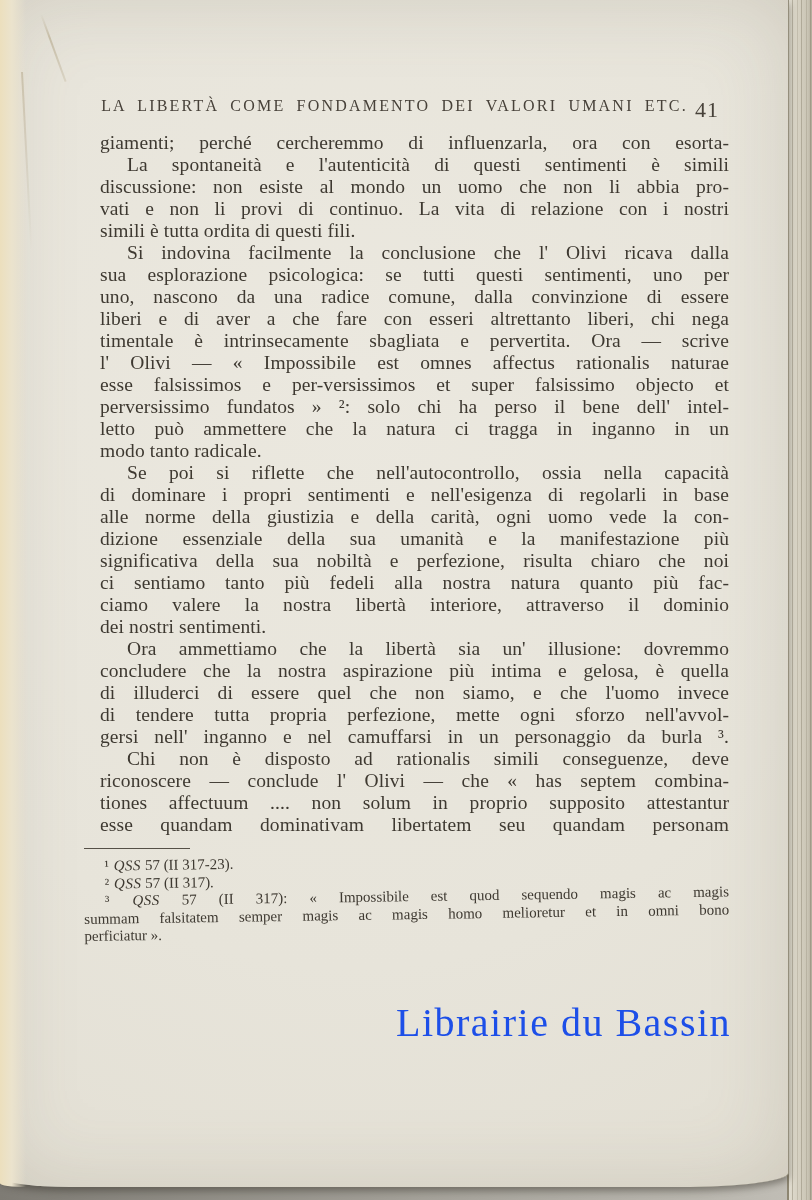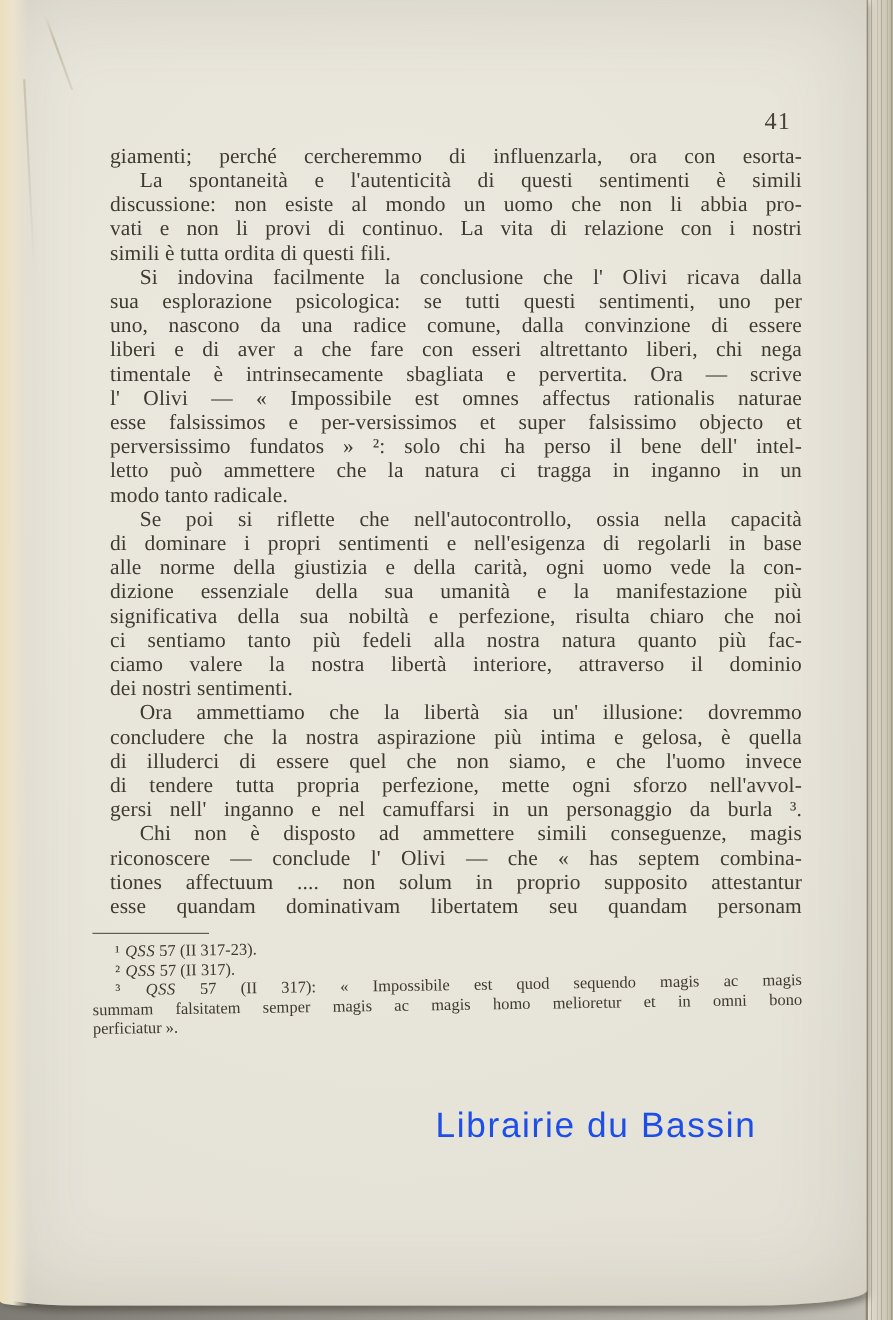--- a/index.html
+++ b/index.html
@@ -70,40 +70,41 @@
     transform:rotate(-0.85deg); transform-origin:0 50%;
   }
   .fline { text-align:justify; text-align-last:left; }
   .fline.fn-just { text-align-last:justify; }
   .fline.fn-first { text-indent:21px; }
   .footnotes i { font-style:italic; letter-spacing:.5px; }
   .fn-marker { padding-right:1px; }
 
   .watermark {
     position:absolute; left:396px; top:1001px;
-    font-family:Liberation Sans, sans-serif;
-    font-size:32px; line-height:44px; letter-spacing:1.5px;
+    font-family:Liberation Serif, serif;
+    font-size:40px; line-height:44px; letter-spacing:1.5px;
     color:#1d4fe8;
   }
 </style>
 </head>
 <body>
 
 <div class="photo">
 
   <div class="edge-stack"></div>
 
   <div class="page">
     <div class="left-band"></div>
     <div class="corner-crease"></div>
     <div class="edge-crease"></div>
 
     <div class="page-inner">
 
       <div class="running-header">
+        <span class="header-title">LA LIBERTÀ COME FONDAMENTO DEI VALORI UMANI ETC.</span>
         <span class="header-page-number">41</span>
       </div>
 
       <div class="bodytext">
 
         <div class="para">
           <div class="ln">giamenti; perché cercheremmo di influenzarla, ora con esorta-</div>
         </div>
 
         <div class="para">
@@ -139,21 +140,21 @@
 
         <div class="para">
           <div class="ln ind">Ora ammettiamo che la libertà sia un' illusione: dovremmo</div>
           <div class="ln">concludere che la nostra aspirazione più intima e gelosa, è quella</div>
           <div class="ln">di illuderci di essere quel che non siamo, e che l'uomo invece</div>
           <div class="ln">di tendere tutta propria perfezione, mette ogni sforzo nell'avvol-</div>
           <div class="ln">gersi nell' inganno e nel camuffarsi in un personaggio da burla ³.</div>
         </div>
 
         <div class="para">
-          <div class="ln ind">Chi non è disposto ad ammettere simili conseguenze, magis</div>
+          <div class="ln ind">Chi non è disposto ad rationalis simili conseguenze, deve</div>
           <div class="ln">riconoscere — conclude l' Olivi — che « has septem combina-</div>
           <div class="ln">tiones affectuum .... non solum in proprio supposito attestantur</div>
           <div class="ln">esse quandam dominativam libertatem seu quandam personam</div>
         </div>
 
       </div>
 
       <div class="fnsep"></div>
 
       <div class="footnotes">

